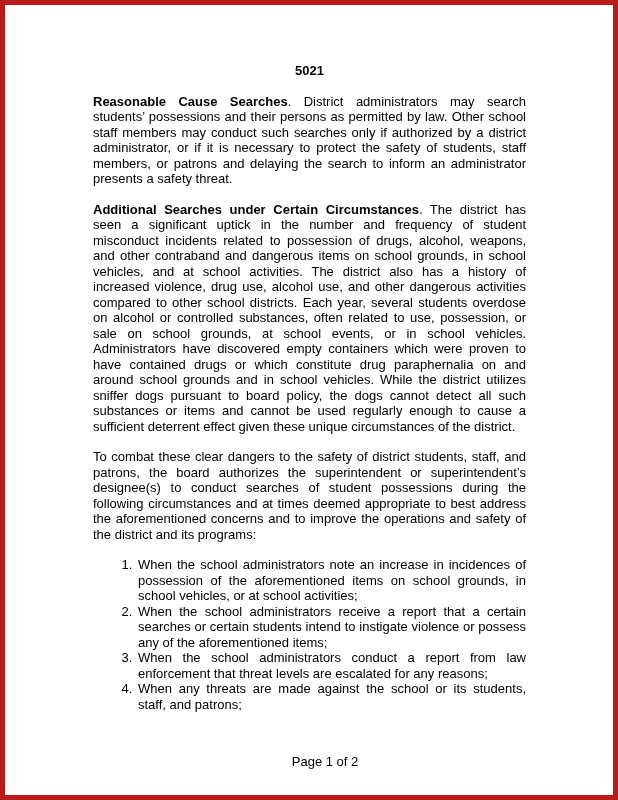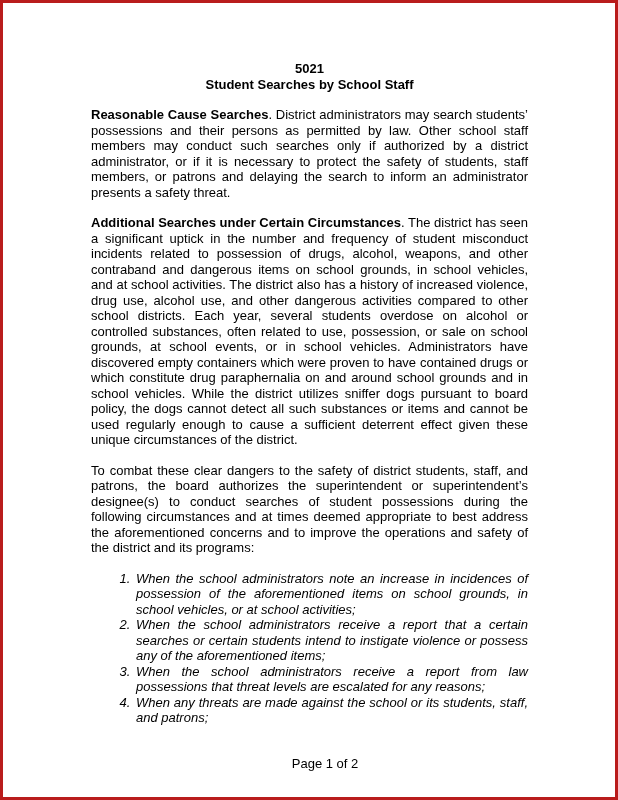--- a/index.html
+++ b/index.html
@@ -6,21 +6,21 @@
       margin: 0;
       padding: 0;
       background: #ffffff;
     }
     .page {
       position: relative;
       width: 618px;
       height: 800px;
       box-sizing: border-box;
       background: #ffffff;
-      border: 3px solid #b91c1c;
+      border: 5px solid #b91c1c;
       font-family: "Liberation Sans", sans-serif;
       font-size: 13px;
       line-height: 15.5px;
       color: #000000;
       overflow: hidden;
     }
     .content {
       padding: 58px 87px 0 88px;
     }
     .doc-title {
@@ -39,50 +39,48 @@
       font-weight: bold;
     }
     ol.num-list {
       margin: 0;
       padding-left: 43px;
     }
     ol.num-list li {
       text-align: justify;
       margin: 0;
       padding-left: 2px;
-      font-style: italic;
     }
     .footer {
       position: absolute;
       left: 16px;
       bottom: 26px;
       width: 100%;
       text-align: center;
     }
   </style>
 </head>
 <body>
 
 <div class="page">
   <div class="content">
 
     <div class="doc-title">
       <div>5021</div>
-      <div>Student Searches by School Staff</div>
     </div>
 
     <p class="para"><strong>Reasonable Cause Searches</strong><span>.  District administrators may search students’ possessions and their persons as permitted by law.  Other school staff members may conduct such searches only if authorized by a district administrator, or if it is necessary to protect the safety of students, staff members, or patrons and delaying the search to inform an administrator presents a safety threat.</span></p>
 
     <p class="para"><strong>Additional Searches under Certain Circumstances</strong><span>.  The district has seen a significant uptick in the number and frequency of student misconduct incidents related to possession of drugs, alcohol, weapons, and other contraband and dangerous items on school grounds, in school vehicles, and at school activities.  The district also has a history of increased violence, drug use, alcohol use, and other dangerous activities compared to other school districts.  Each year, several students overdose on alcohol or controlled substances, often related to use, possession, or sale on school grounds, at school events, or in school vehicles.  Administrators have discovered empty containers which were proven to have contained drugs or which constitute drug paraphernalia on and around school grounds and in school vehicles.  While the district utilizes sniffer dogs pursuant to board policy, the dogs cannot detect all such substances or items and cannot be used regularly enough to cause a sufficient deterrent effect given these unique circumstances of the district.</span></p>
 
     <p class="para"><span>To combat these clear dangers to the safety of district students, staff, and patrons, the board authorizes the superintendent or superintendent’s designee(s) to conduct searches of student possessions during the following circumstances and at times deemed appropriate to best address the aforementioned concerns and to improve the operations and safety of the district and its programs:</span></p>
 
     <ol class="num-list">
       <li>When the school administrators note an increase in incidences of possession of the aforementioned items on school grounds, in school vehicles, or at school activities;</li>
       <li>When the school administrators receive a report that a certain searches or certain students intend to instigate violence or possess any of the aforementioned items;</li>
-      <li>When the school administrators receive a report from law possessions that threat levels are escalated for any reasons;</li>
+      <li>When the school administrators conduct a report from law enforcement that threat levels are escalated for any reasons;</li>
       <li>When any threats are made against the school or its students, staff, and patrons;</li>
     </ol>
 
   </div>
 
   <div class="footer">Page 1 of 2</div>
 </div>
 
 </body></html>

